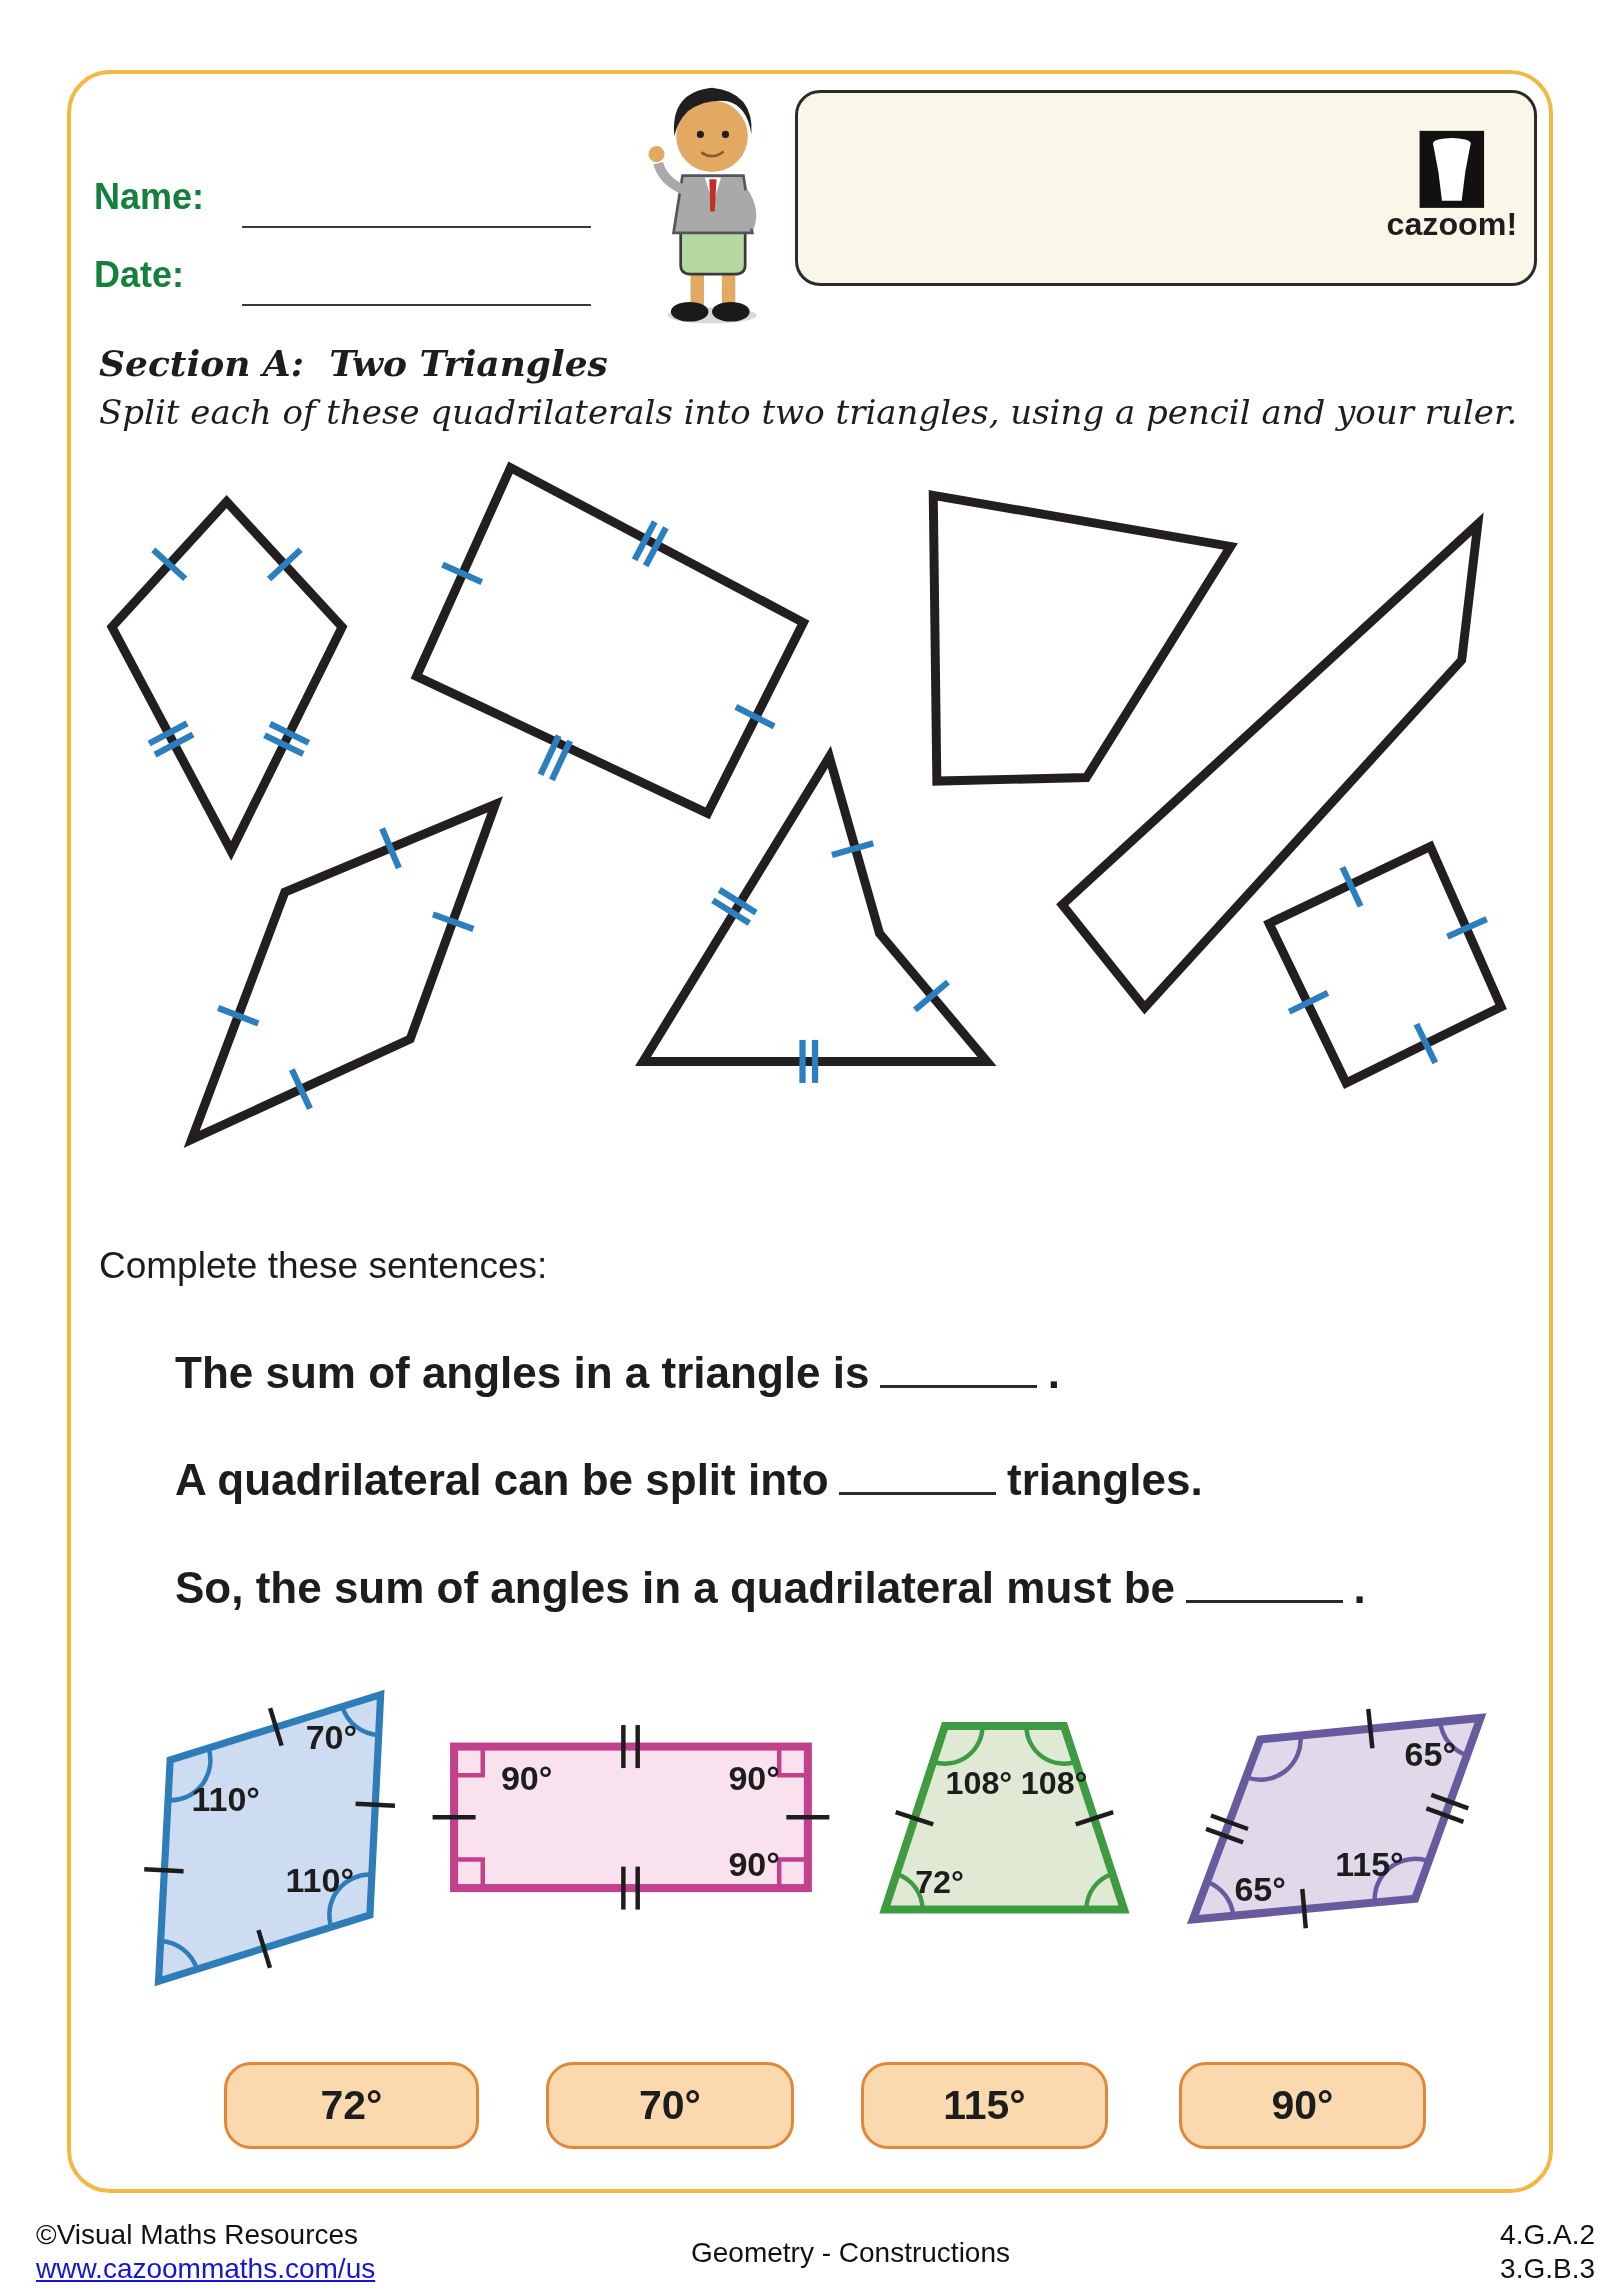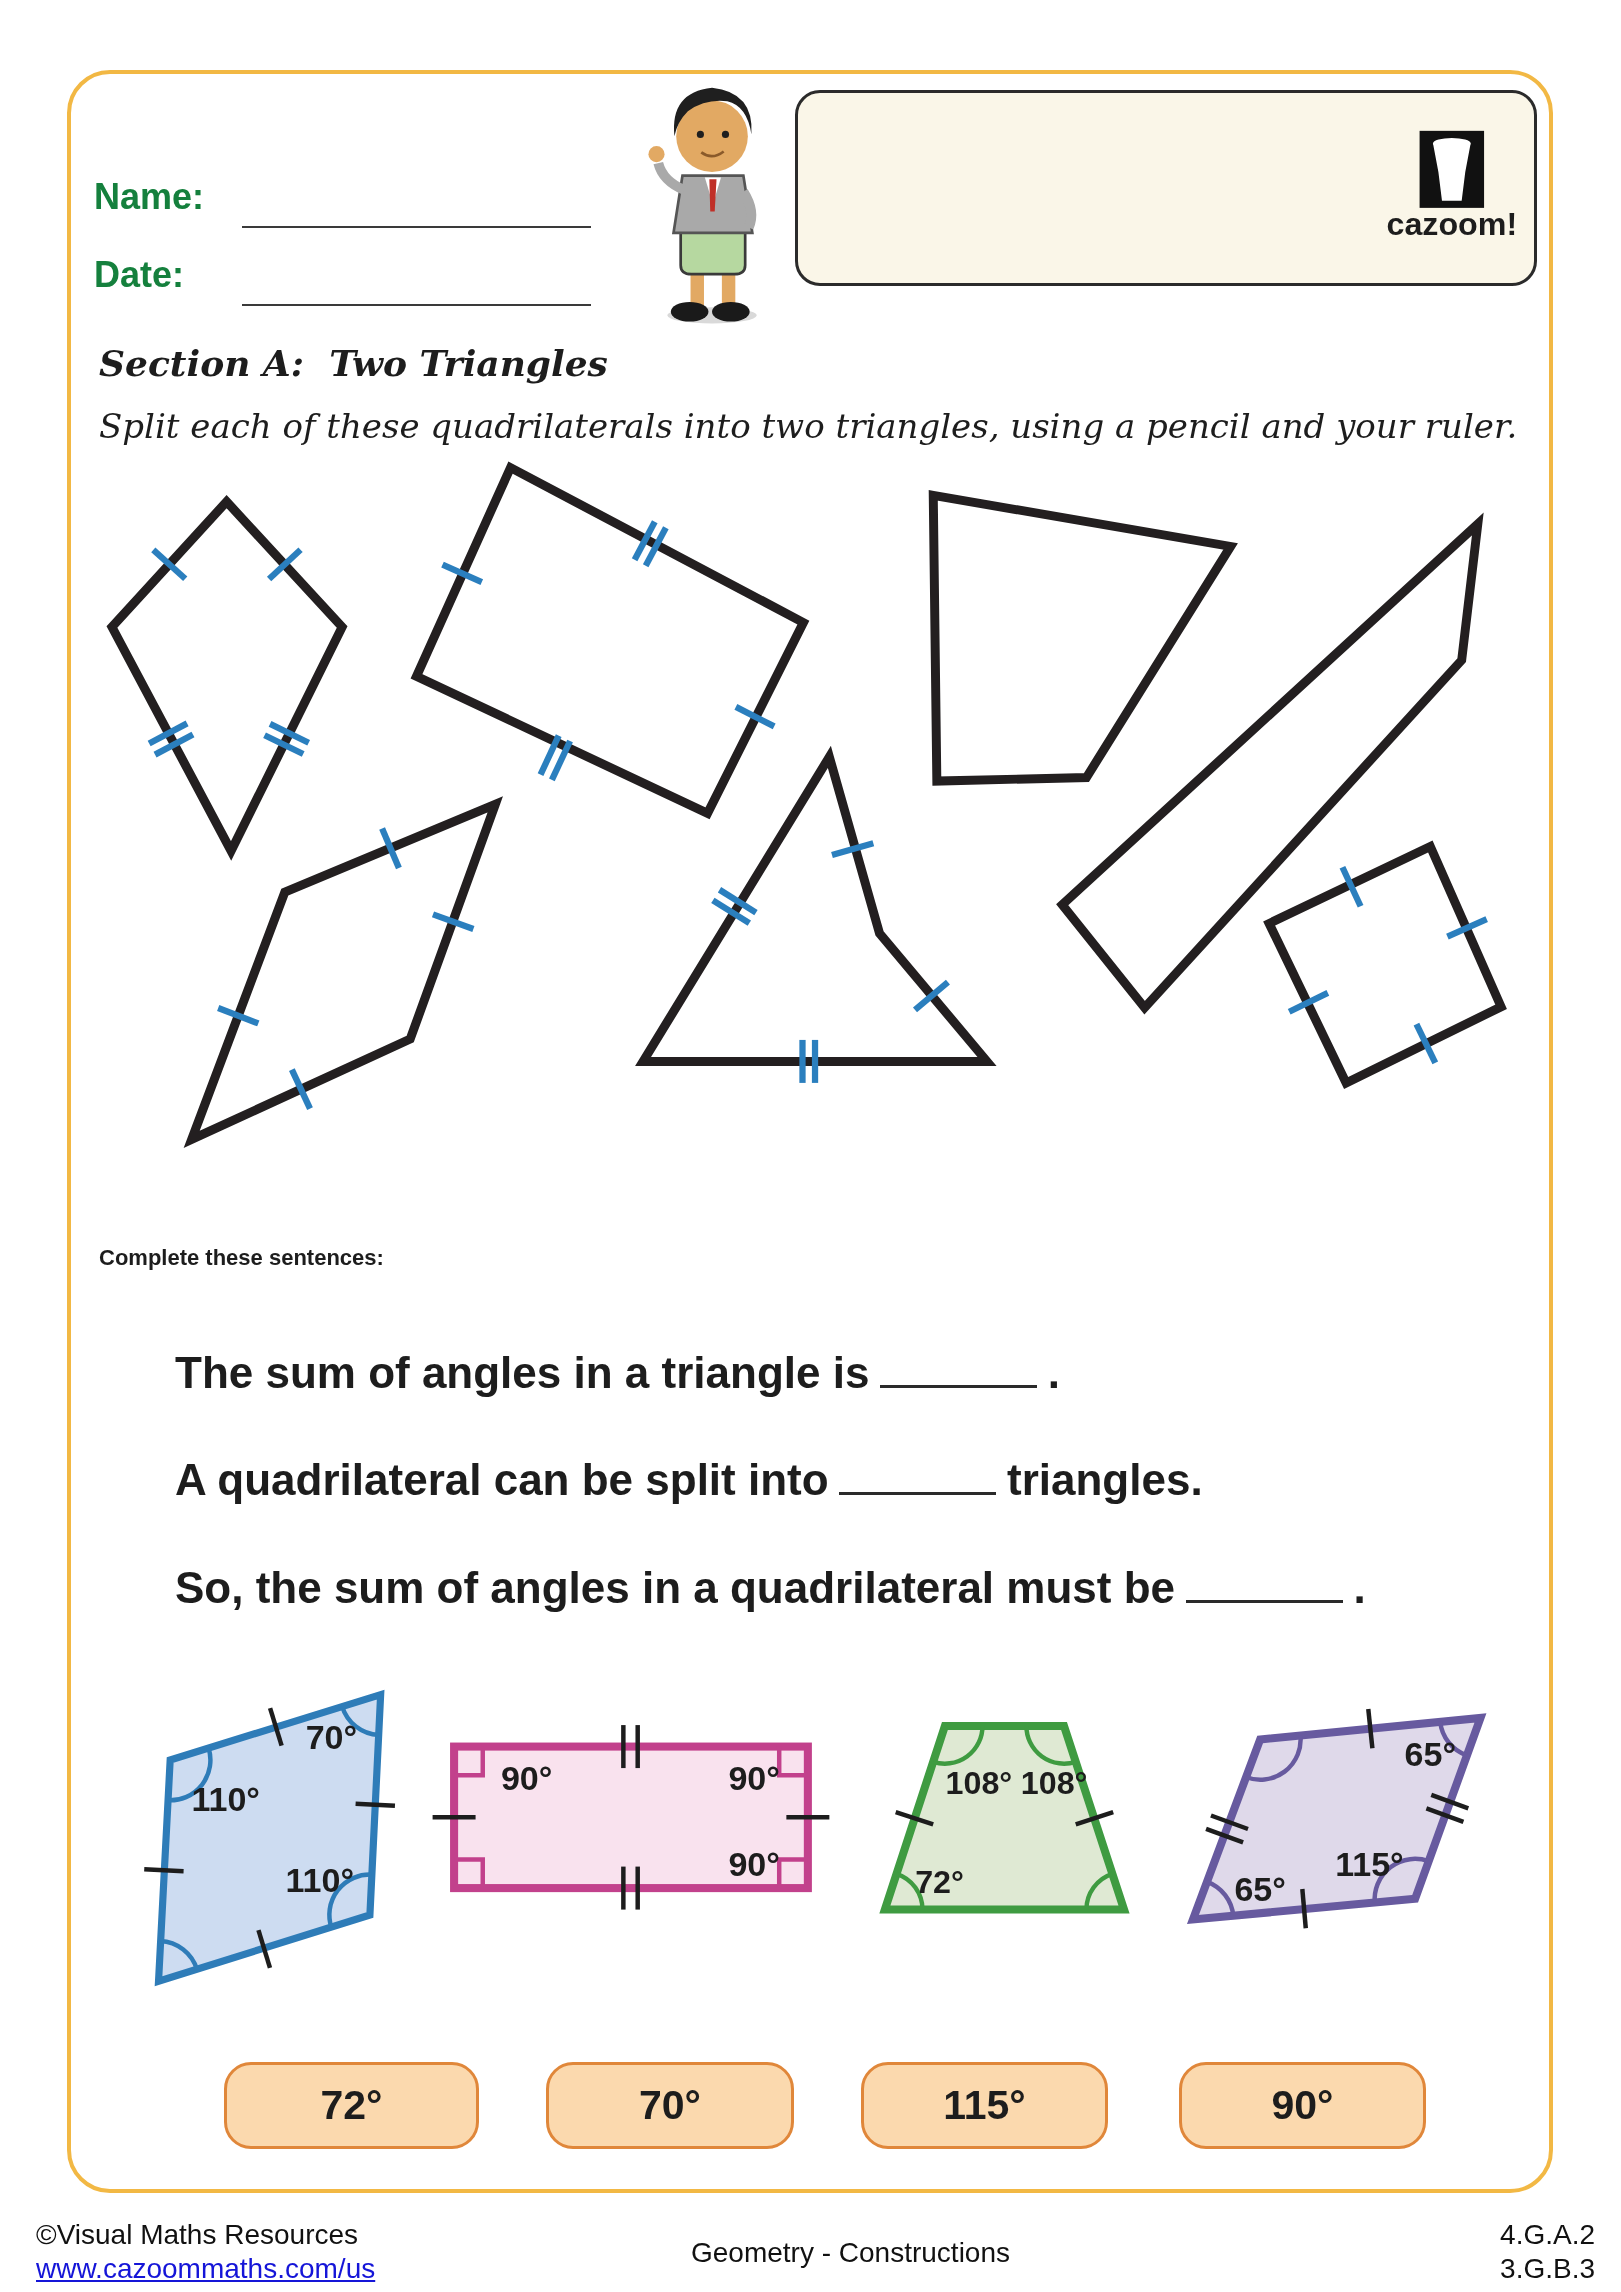--- a/index.html
+++ b/index.html
@@ -7,21 +7,21 @@
         font-family:"Liberation Sans",sans-serif;color:#1d1d1d;}
   .abs{position:absolute;}
   .page-border{left:67px;top:70px;width:1478px;height:2115px;border:4.5px solid #F2B844;border-radius:43px;}
   .fld-label{font-size:36px;font-weight:bold;color:#15803d;}
   .fld-line{border-bottom:2.7px solid #3a3a3a;width:349px;height:0;}
   .title-box{left:795px;top:90px;width:736px;height:190px;background:#FAF6E8;border:3.6px solid #2B2B2B;border-radius:25px;}
   .title-text{left:828px;top:115px;font-size:49px;font-weight:bold;line-height:57px;letter-spacing:-0.9px;color:#252320;}
   .sec-head{font-family:"DejaVu Serif",serif;font-style:italic;font-weight:bold;font-size:36px;color:#1d1d1d;}
   .sec-head .rest{font-weight:bold;}
   .sec-instr{font-family:"DejaVu Serif",serif;font-style:italic;font-size:34px;color:#1d1d1d;}
-  .sent-head{font-size:22px;font-weight:bold;}
+  .sent-head{font-size:37px;font-weight:normal;}
   .sentence{font-size:44px;font-weight:bold;white-space:nowrap;}
   .blank{display:inline-block;width:157px;height:23px;border-bottom:3.6px solid #2a2a2a;margin:0 10.7px;}
   .chip{top:2062px;height:81px;background:#FBD9AE;border:3.6px solid #E0873A;border-radius:27px;
         font-size:41px;font-weight:bold;text-align:center;line-height:81px;color:#1d1d1d;}
   .foot{font-size:28px;color:#111;}
   .foot-link{font-size:28px;color:#1515D8;text-decoration:underline;}
   svg text{font-family:"Liberation Sans",sans-serif;font-weight:bold;fill:#1d1d1d;}
   .shapeA{fill:none;stroke:#231F20;stroke-width:10;stroke-linejoin:miter;}
   .tickb line{stroke:#2B7FBE;stroke-width:7;}
   .tickk line{stroke:#1d1d1d;stroke-width:5;}
@@ -37,21 +37,21 @@
   <div class="abs fld-line" style="left:242px;top:226px;"></div>
   <div class="abs fld-label" style="left:94px;top:254px;">Date:</div>
   <div class="abs fld-line" style="left:242px;top:304px;"></div>
 
   <div class="abs title-box"></div>
 
   <div class="abs sec-head" style="left:99px;top:342px;">
     <span>Section A:</span>&nbsp;
     <span class="rest">Two Triangles</span>
   </div>
-  <div class="abs sec-instr" style="left:99px;top:392px;margin-top:14px;">Split each of these quadrilaterals into two triangles, using a pencil and your ruler.</div>
+  <div class="abs sec-instr" style="left:99px;top:392px;">Split each of these quadrilaterals into two triangles, using a pencil and your ruler.</div>
 
   <svg class="abs" style="left:0;top:0;" width="1622" height="2293" viewBox="0 0 1811 2560">
 
     <g>
       <ellipse cx="795" cy="352" rx="50" ry="9" fill="#d9d9d9"></ellipse>
       <rect x="771" y="306" width="15" height="38" fill="#E2A963"></rect>
       <rect x="806" y="306" width="15" height="38" fill="#E2A963"></rect>
       <ellipse cx="770" cy="348" rx="21" ry="11" fill="#1a1a1a"></ellipse>
       <ellipse cx="816" cy="348" rx="21" ry="11" fill="#1a1a1a"></ellipse>
       <path d="M760,256 h72 v40 q0,10 -12,10 h-48 q-12,0 -12,-10 Z" fill="#B6D8A0" stroke="#3a3a3a" stroke-width="3"></path>

